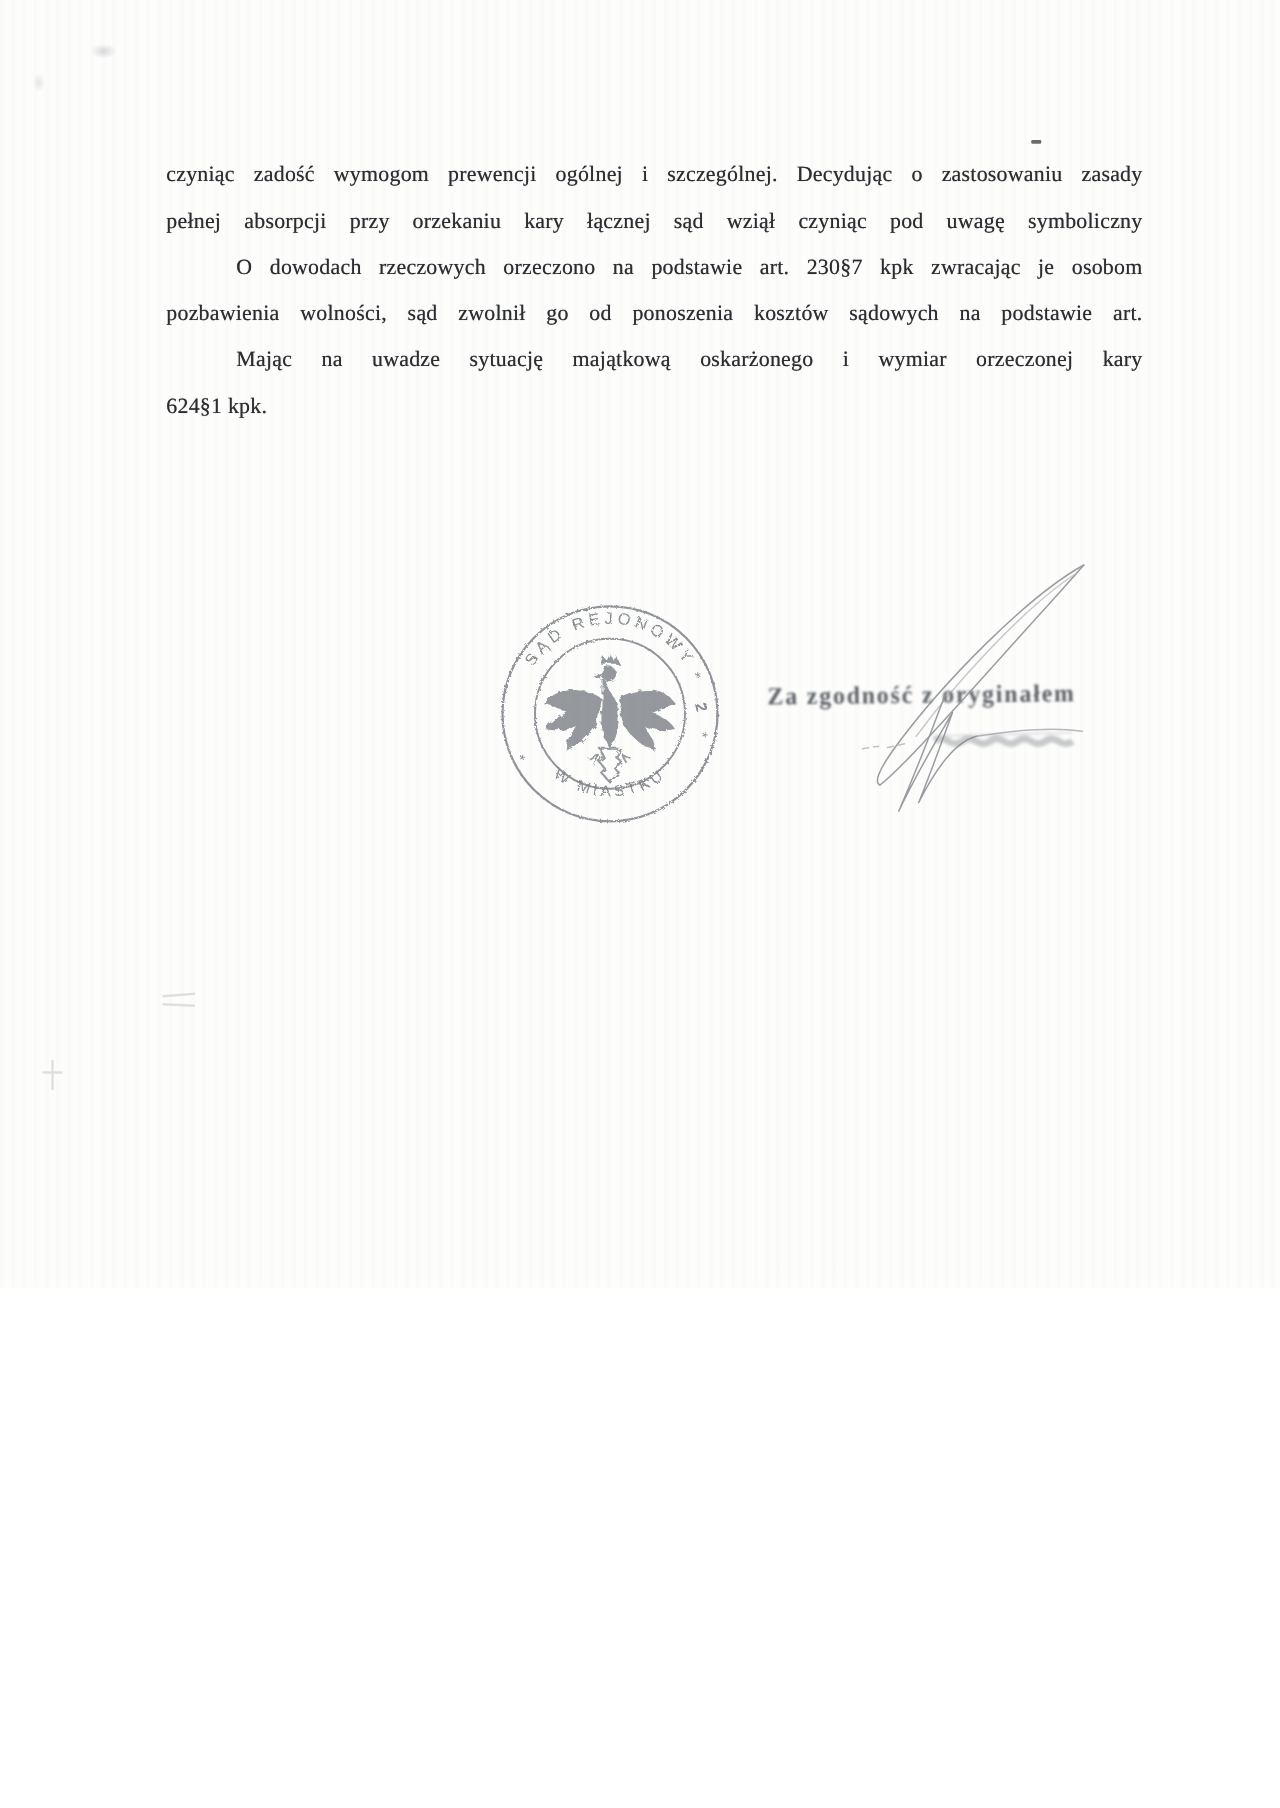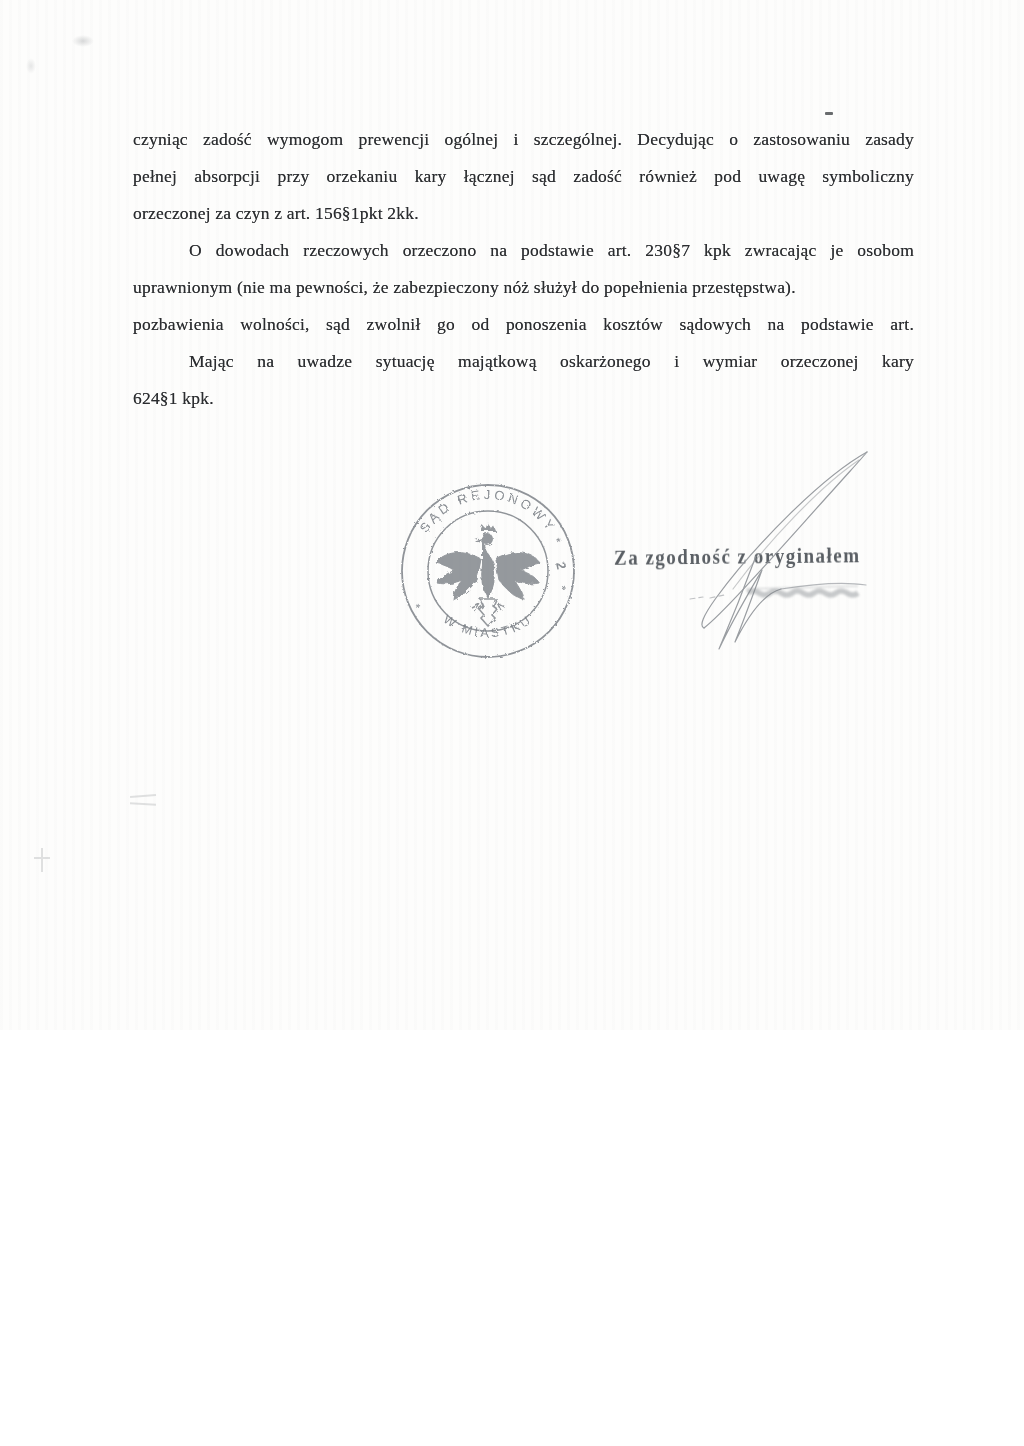--- a/index.html
+++ b/index.html
@@ -80,24 +80,22 @@
   .a-plus::before { content: ""; position: absolute; left: 7px; top: 0; width: 1.5px; height: 24px; background: #7a7e82; }
   .a-plus::after  { content: ""; position: absolute; left: 0; top: 9px; width: 16px; height: 1.5px; background: #7a7e82; }
 </style>
 </head>
 <body>
 
 <div class="page">
 
   <div class="text-block">
       <div class="line">czyniąc zadość wymogom prewencji ogólnej i szczególnej. Decydując o zastosowaniu zasady</div>
-      <div class="line">pełnej absorpcji przy orzekaniu kary łącznej sąd zadość również pod uwagę symboliczny</div>
-      <div class="line last">orzeczonej za czyn z art. 156§1pkt 2kk.</div>
+      <div class="line">pełnej absorpcji przy orzekaniu kary łącznej sąd wziął czyniąc pod uwagę symboliczny</div>
       <div class="line indent">O dowodach rzeczowych orzeczono na podstawie art. 230§7 kpk zwracając je osobom</div>
-      <div class="line last">uprawnionym (nie ma pewności, że zabezpieczony nóż służył do popełnienia przestępstwa).</div>
       <div class="line">pozbawienia wolności, sąd zwolnił go od ponoszenia kosztów sądowych na podstawie art.</div>
       <div class="line indent">Mając na uwadze sytuację majątkową oskarżonego i wymiar orzeczonej kary</div>
       <div class="line last">624§1 kpk.</div>
     </div>
 
   <svg class="court-stamp" viewBox="0 0 180 180" xmlns="http://www.w3.org/2000/svg">
     <defs>
       <filter id="rough" x="-10%" y="-10%" width="120%" height="120%">
         <feTurbulence type="fractalNoise" baseFrequency="0.55" numOctaves="2" result="n" seed="7"></feTurbulence>
         <feDisplacementMap in="SourceGraphic" in2="n" scale="2.4"></feDisplacementMap>

